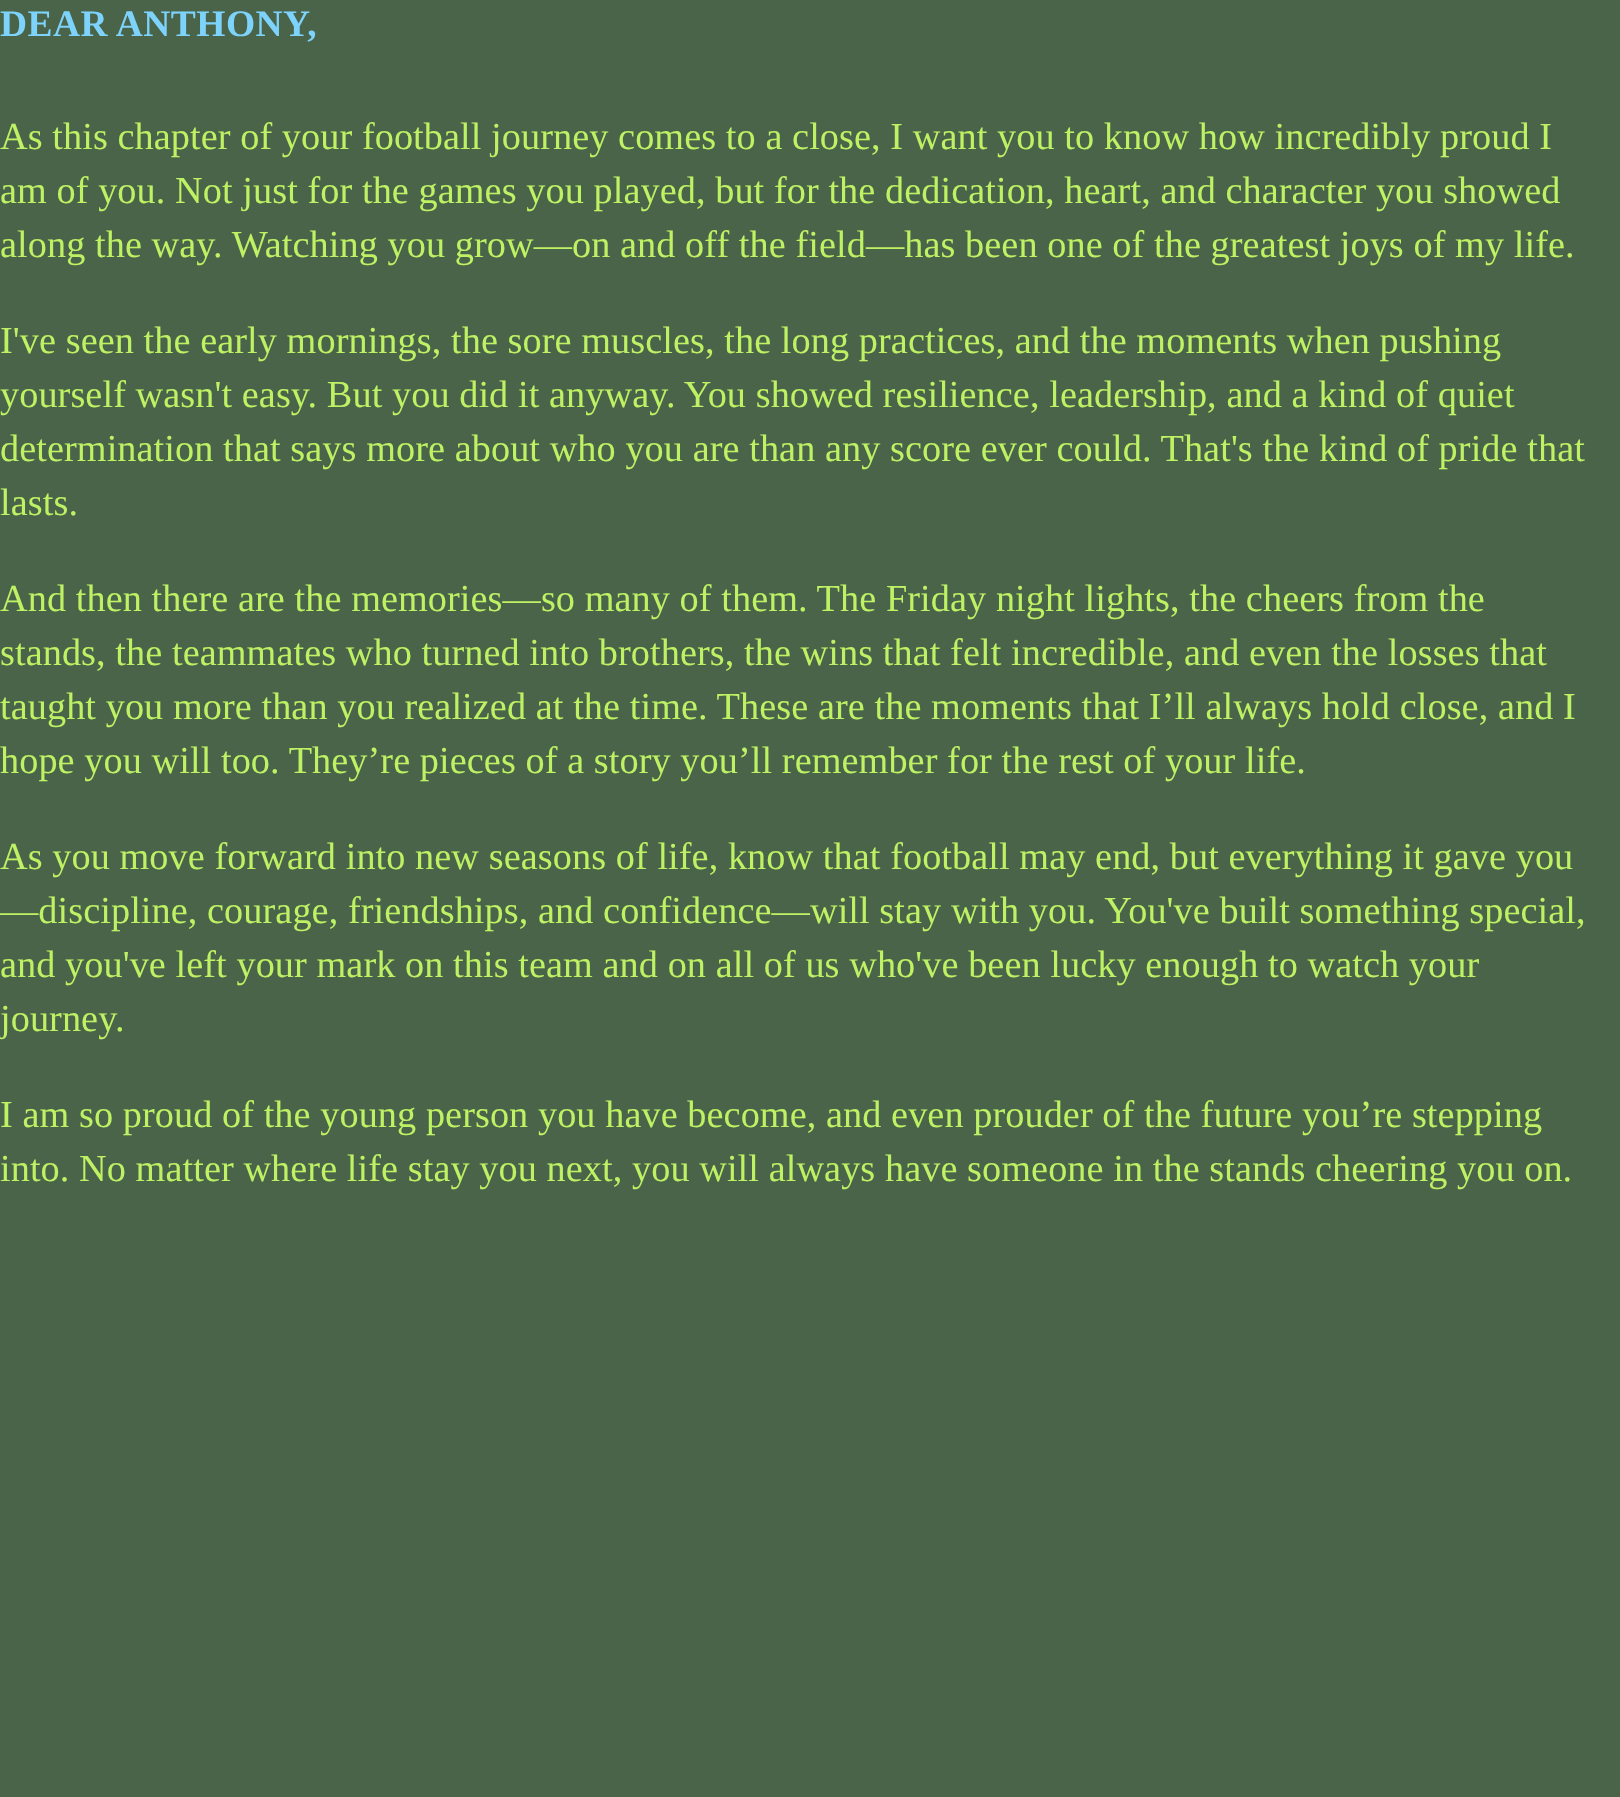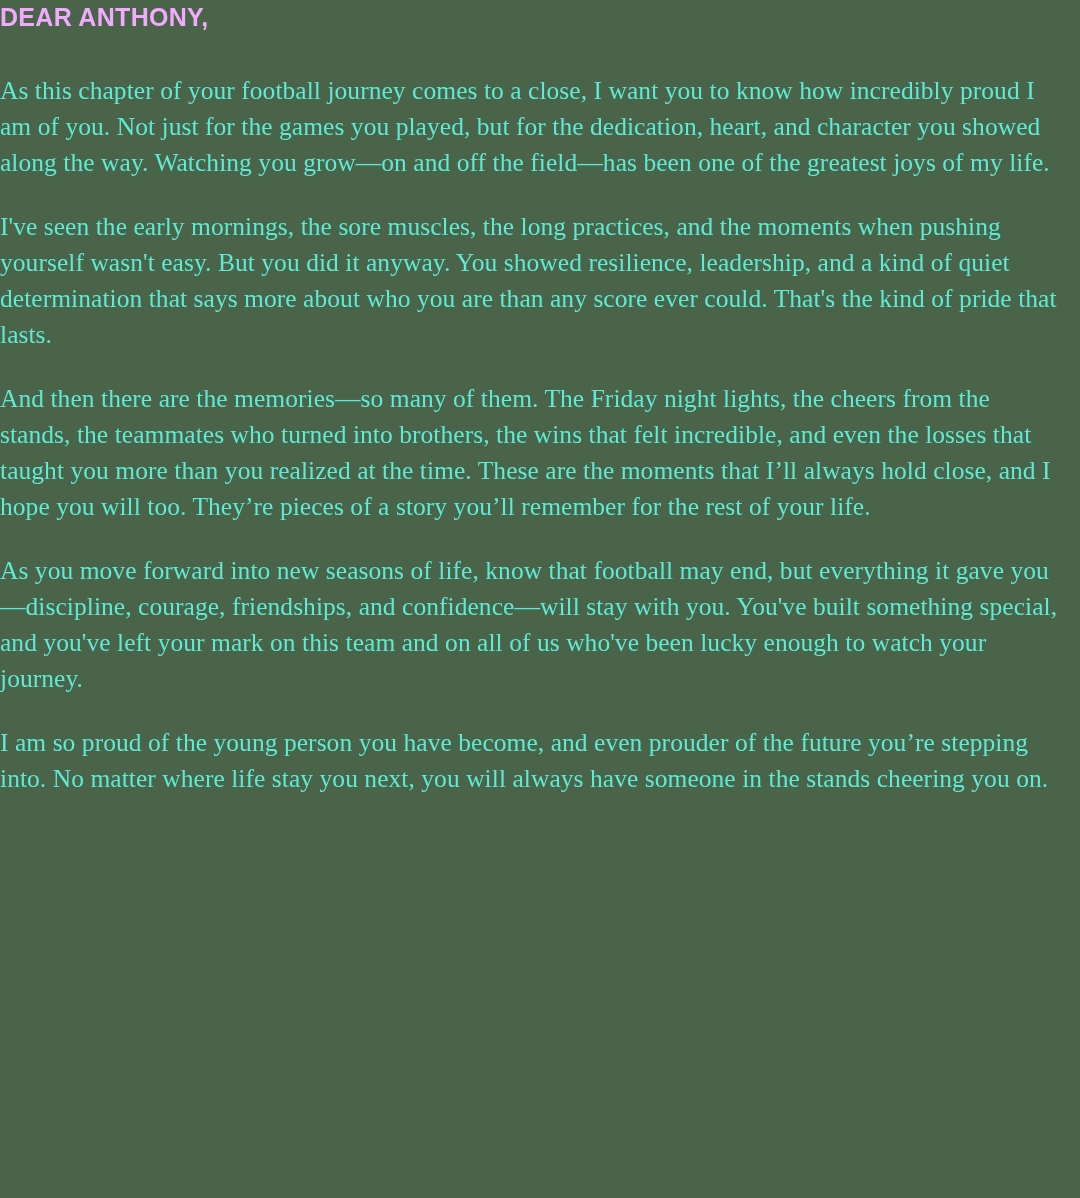--- a/index.html
+++ b/index.html
@@ -14,34 +14,34 @@
     color: #eef1e6;
     overflow: hidden;
   }
   .letter {
     box-sizing: border-box;
     width: 1080px;
     height: 1198px;
     padding: 0 14px 0 0;
   }
   .salutation {
-    font-family: Liberation Sans, sans-serif;
+    font-family: Liberation Serif, serif;
     font-weight: bold;
     font-size: 25px;
     line-height: 30px;
     letter-spacing: 0.3px;
     margin: 0;
     padding-top: 2px;
-    color: #f0abfc;
+    color: #7dd3fc;
   }
   .para {
     font-size: 25.5px;
     line-height: 36px;
     margin: 0;
-    color: #5eead4;
+    color: #bef264;
     letter-spacing: 0.05px;
   }
   .gap-lg {
     height: 41px;
   }
   .gap-md {
     height: 28px;
   }
 </style>
 </head>

